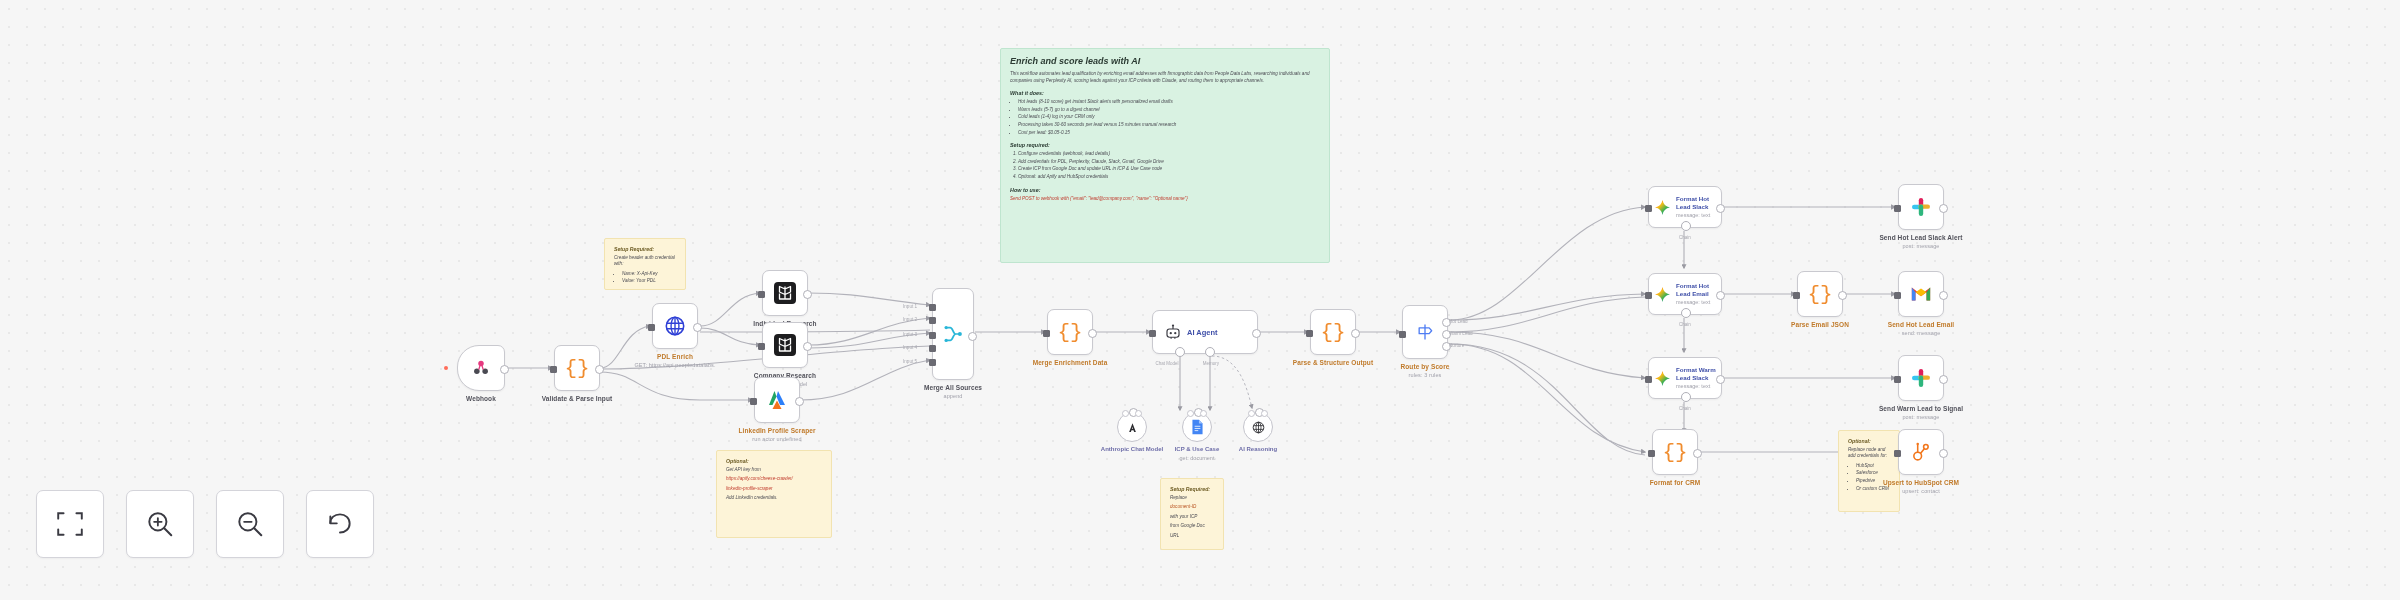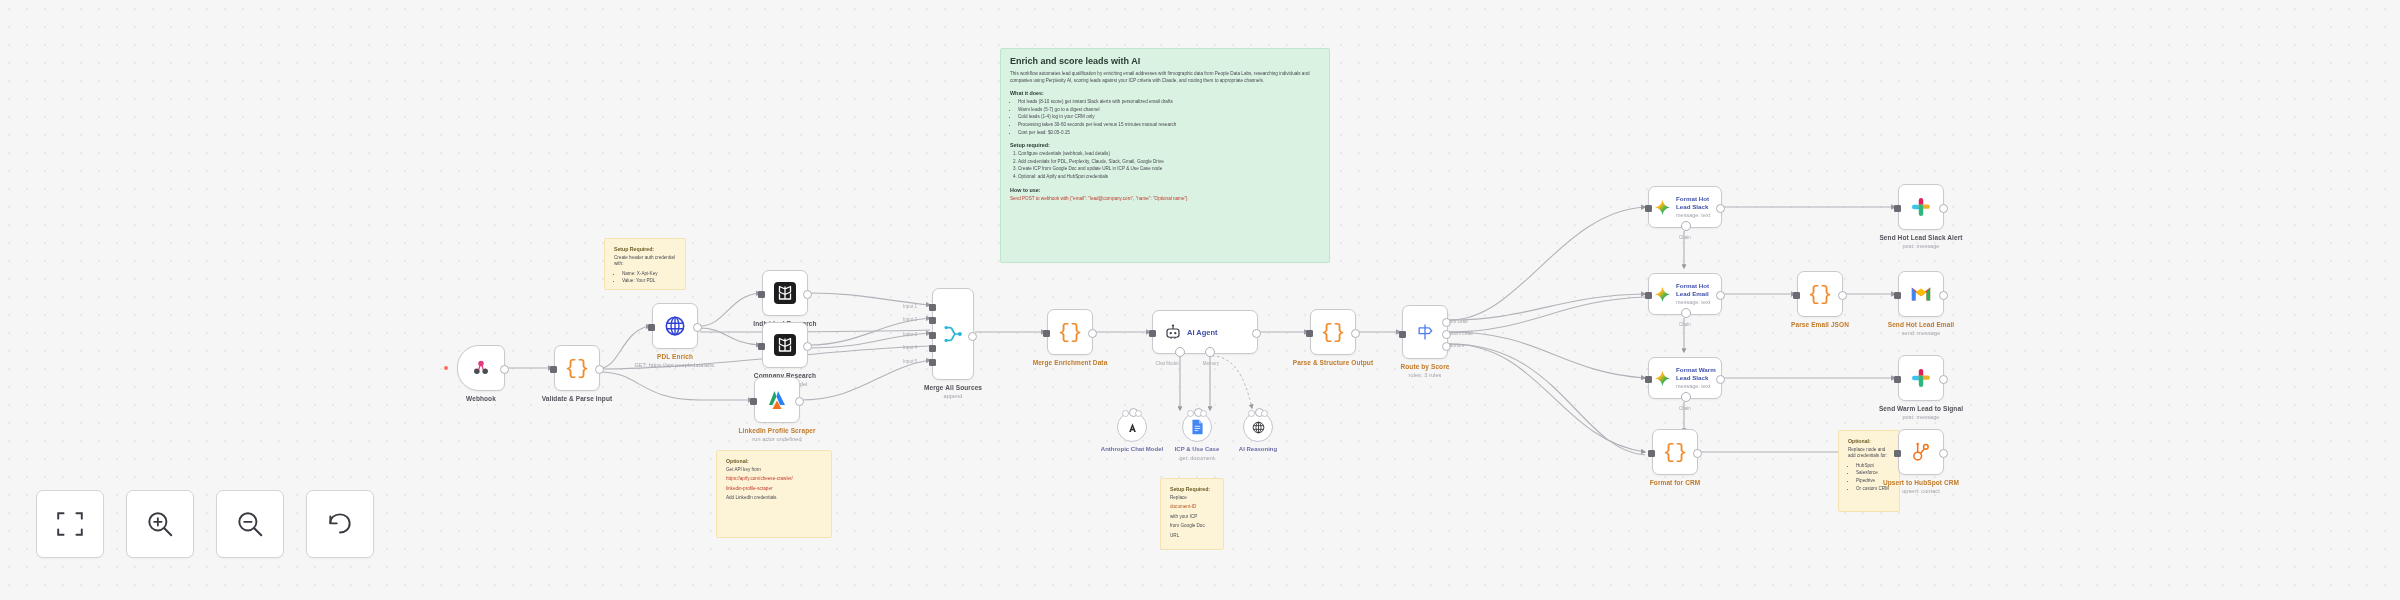--- a/index.html
+++ b/index.html
@@ -96,20 +96,21 @@
   }
   .blabel{position:absolute;font-size:4.5px;color:#a8a8b0;white-space:nowrap;
     left:50%;transform:translateX(-50%);}
 
   
   .sticky{
     position:absolute;box-sizing:border-box;
     border-radius:2px;padding:7px 9px;
     font-size:4.6px;line-height:6.6px;color:#4a4a52;
     overflow:hidden;
+    font-style:italic;
   }
   .sticky.yellow{background:#fdf4d8;border:1px solid #f2e3b0;}
   .sticky.green{background:#d9f2e2;border:1px solid #bfe5cf;}
   .sticky h3{margin:0 0 4px 0;font-size:9px;line-height:11px;color:#2b3b33;font-weight:700;}
   .sticky h4{margin:6px 0 2px 0;font-size:5.4px;line-height:7px;color:#2b3b33;font-weight:700;}
   .sticky p{margin:0 0 3px 0;}
   .sticky ul,.sticky ol{margin:0 0 3px 0;padding-left:8px;}
   .sticky li{margin:0 0 1px 0;}
   .sticky .st-title{font-weight:700;color:#6b5a22;display:block;margin-bottom:2px;font-size:5.2px;}
   .sticky .lnk{color:#c0392b;}

